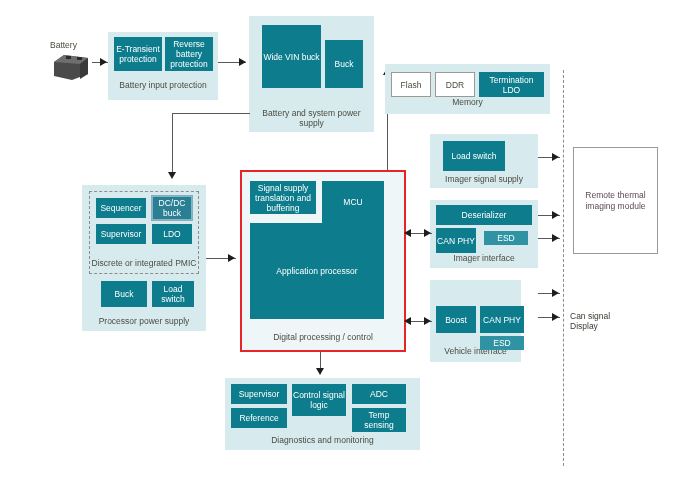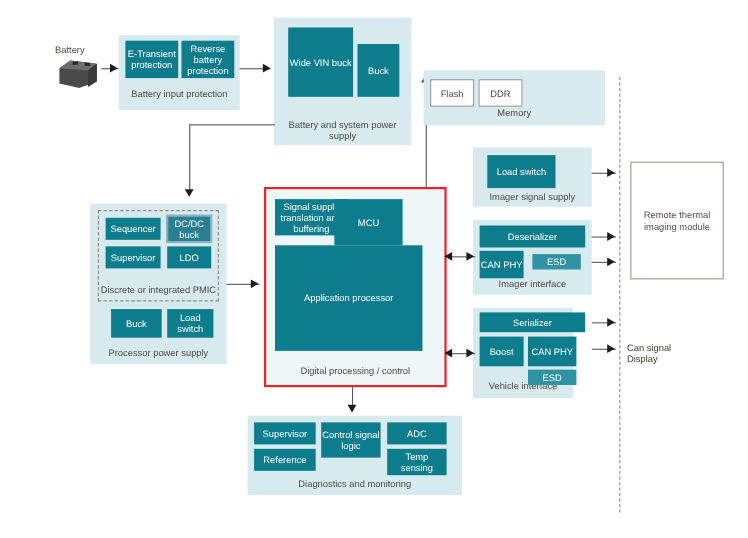--- a/index.html
+++ b/index.html
@@ -97,20 +97,21 @@
 
   <div class="ln lnh" style="left:172px;top:113px;width:78px;"></div>
   <div class="ln lnv" style="left:172px;top:113px;height:63px;"></div>
   <div class="arrow ar-d" style="left:168px;top:172px;"></div>
 
   <div class="group" style="left:385px;top:64px;width:165px;height:50px;">
     <div class="group-label" style="top:33px;">Memory</div>
   </div>
   <div class="blk white" style="left:391px;top:72px;width:40px;height:25px;">Flash</div>
   <div class="blk white" style="left:435px;top:72px;width:40px;height:25px;">DDR</div>
+  <div class="blk" style="left:479px;top:72px;width:65px;height:25px;">Termination LDO</div>
 
   <div class="group" style="left:430px;top:134px;width:108px;height:54px;">
     <div class="group-label" style="top:40px;">Imager signal supply</div>
   </div>
   <div class="blk" style="left:443px;top:141px;width:62px;height:30px;">Load switch</div>
   <div class="ln lnh" style="left:538px;top:157px;width:22px;"></div>
   <div class="arrow ar-r" style="left:552px;top:153px;"></div>
 
   <div class="group" style="left:430px;top:200px;width:108px;height:68px;">
     <div class="group-label" style="top:53px;">Imager interface</div>
@@ -119,21 +120,20 @@
   <div class="blk" style="left:436px;top:228px;width:40px;height:25px;">CAN PHY</div>
   <div class="blk light" style="left:484px;top:231px;width:44px;height:14px;">ESD</div>
   <div class="ln lnh" style="left:538px;top:215px;width:22px;"></div>
   <div class="arrow ar-r" style="left:552px;top:211px;"></div>
   <div class="ln lnh" style="left:538px;top:238px;width:22px;"></div>
   <div class="arrow ar-r" style="left:552px;top:234px;"></div>
 
   <div class="group" style="left:430px;top:280px;width:91px;height:82px;">
     <div class="group-label" style="top:66px;">Vehicle interface</div>
   </div>
-  <div class="blk" style="left:436px;top:284px;width:96px;height:18px;">Serializer</div>
   <div class="blk" style="left:436px;top:306px;width:40px;height:27px;">Boost</div>
   <div class="blk" style="left:480px;top:306px;width:44px;height:27px;">CAN PHY</div>
   <div class="blk light" style="left:480px;top:336px;width:44px;height:14px;">ESD</div>
   <div class="ln lnh" style="left:538px;top:293px;width:22px;"></div>
   <div class="arrow ar-r" style="left:552px;top:289px;"></div>
   <div class="ln lnh" style="left:538px;top:317px;width:22px;"></div>
   <div class="arrow ar-r" style="left:552px;top:313px;"></div>
 
   <div class="group" style="left:82px;top:185px;width:124px;height:146px;">
     <div class="group-label" style="top:131px;">Processor power supply</div>
@@ -148,21 +148,21 @@
   <div class="blk" style="left:101px;top:281px;width:46px;height:26px;">Buck</div>
   <div class="blk" style="left:152px;top:281px;width:42px;height:26px;">Load switch</div>
 
   <div class="ln lnh" style="left:206px;top:258px;width:30px;"></div>
   <div class="arrow ar-r" style="left:228px;top:254px;"></div>
 
   <div class="redframe" style="left:240px;top:170px;width:166px;height:182px;">
     <div class="group-label" style="top:160px;">Digital processing / control</div>
   </div>
   <div class="blk" style="left:250px;top:181px;width:66px;height:33px;">Signal supply translation and buffering</div>
-  <div class="blk" style="left:304px;top:181px;width:62px;height:42px;">MCU</div>
+  <div class="blk" style="left:322px;top:181px;width:62px;height:42px;">MCU</div>
   <div class="blk" style="left:250px;top:223px;width:134px;height:96px;">Application processor</div>
 
   <div class="ln lnh" style="left:410px;top:233px;width:22px;"></div>
   <div class="arrow ar-l" style="left:404px;top:229px;"></div>
   <div class="arrow ar-r" style="left:424px;top:229px;"></div>
 
   <div class="ln lnh" style="left:410px;top:321px;width:22px;"></div>
   <div class="arrow ar-l" style="left:404px;top:317px;"></div>
   <div class="arrow ar-r" style="left:424px;top:317px;"></div>
 

